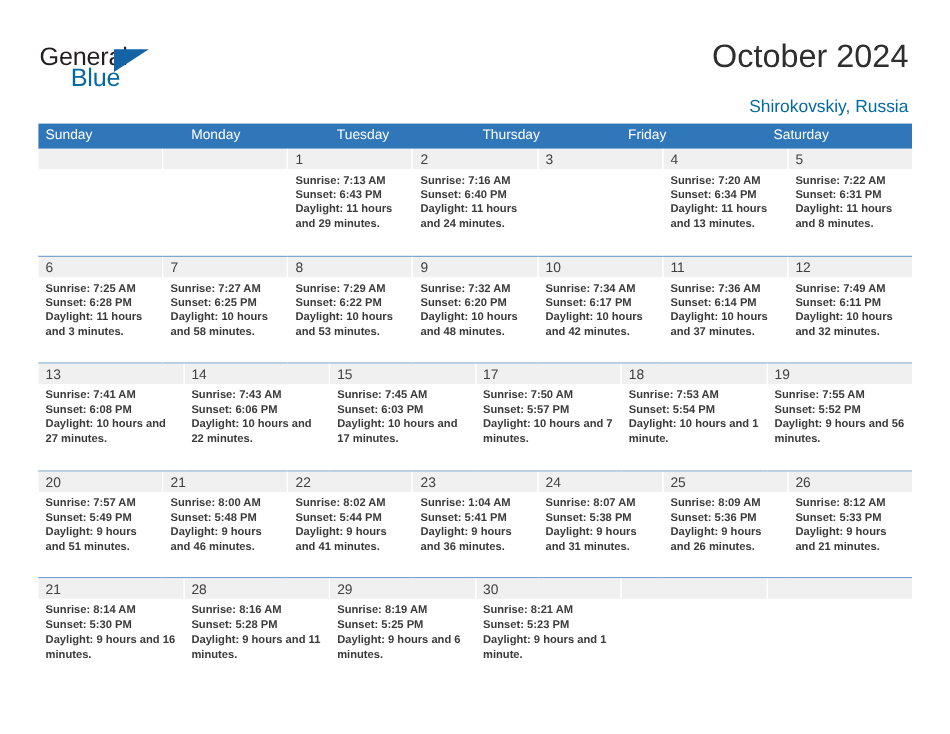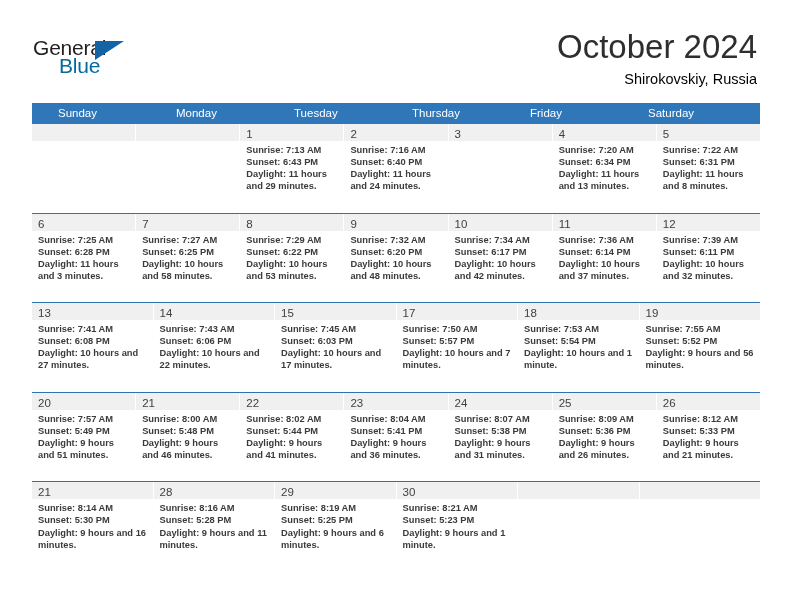--- a/index.html
+++ b/index.html
@@ -65,46 +65,45 @@
     border-bottom: 19px solid transparent;
   }
 
   .title-block {
     position: absolute;
     right: 35px;
     top: 30px;
     text-align: right;
   }
   .cal-title {
-    font-size: 33px;
+    font-size: 27px;
     font-weight: normal;
     color: #2e2e2e;
     line-height: 34px;
     white-space: nowrap;
   }
   .cal-subtitle {
     font-size: 14.5px;
-    color: #000000;
+    color: #0369a1;
     line-height: 20px;
-    margin-top: 5px;
+    margin-top: 15px;
     white-space: nowrap;
   }
 
   
   .calendar {
     position: absolute;
     left: 32px;
     top: 103px;
     width: 728px;
   }
   .weekdays {
     display: flex;
     background: #3077b9;
     height: 21px;
-    padding-left: 20px;
   }
   .weekday {
     flex: 1 1 0;
     color: #ffffff;
     font-size: 11.5px;
     line-height: 21px;
     padding-left: 6px;
     box-sizing: border-box;
     white-space: nowrap;
   }
@@ -273,21 +272,21 @@
             <div class="daynum-band"><span class="daynum">11</span></div>
             <div class="day-info">
               <div>Sunrise: 7:36 AM</div>
               <div>Sunset: 6:14 PM</div>
               <div class="daylight">Daylight: 10 hours and 37 minutes.</div>
             </div>
           </div>
           <div class="day">
             <div class="daynum-band"><span class="daynum">12</span></div>
             <div class="day-info">
-              <div>Sunrise: 7:39 AM</div>
+              <div>Sunrise: 7:49 AM</div>
               <div>Sunset: 6:11 PM</div>
               <div class="daylight">Daylight: 10 hours and 32 minutes.</div>
             </div>
           </div>
         </div>
         <div class="week">
           <div class="day">
             <div class="daynum-band"><span class="daynum">13</span></div>
             <div class="day-info">
               <div>Sunrise: 7:41 AM</div>
@@ -357,21 +356,21 @@
             <div class="daynum-band"><span class="daynum">22</span></div>
             <div class="day-info">
               <div>Sunrise: 8:02 AM</div>
               <div>Sunset: 5:44 PM</div>
               <div class="daylight">Daylight: 9 hours and 41 minutes.</div>
             </div>
           </div>
           <div class="day">
             <div class="daynum-band"><span class="daynum">23</span></div>
             <div class="day-info">
-              <div>Sunrise: 8:04 AM</div>
+              <div>Sunrise: 1:04 AM</div>
               <div>Sunset: 5:41 PM</div>
               <div class="daylight">Daylight: 9 hours and 36 minutes.</div>
             </div>
           </div>
           <div class="day">
             <div class="daynum-band"><span class="daynum">24</span></div>
             <div class="day-info">
               <div>Sunrise: 8:07 AM</div>
               <div>Sunset: 5:38 PM</div>
               <div class="daylight">Daylight: 9 hours and 31 minutes.</div>

